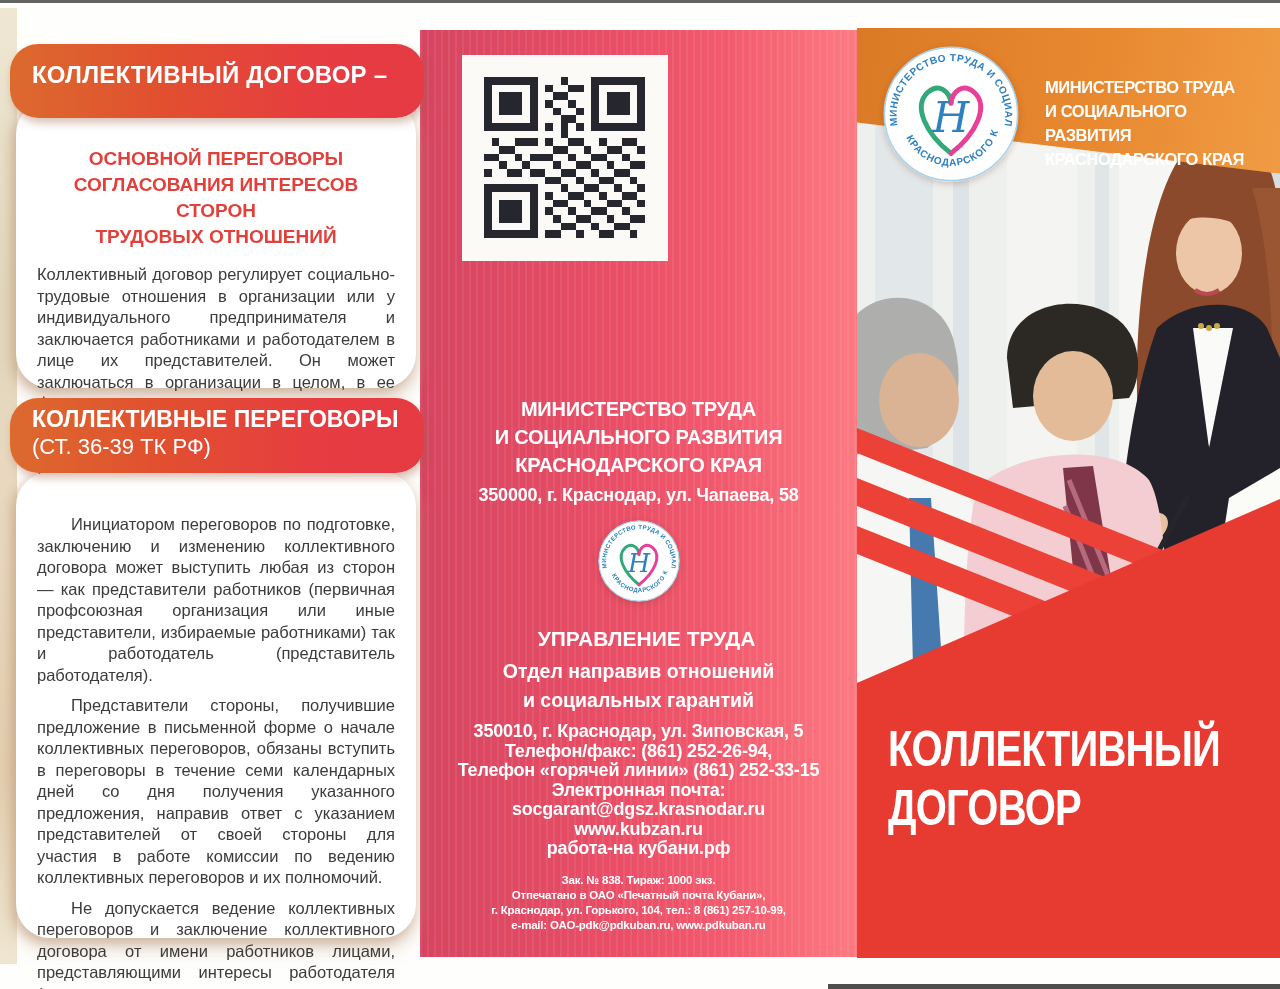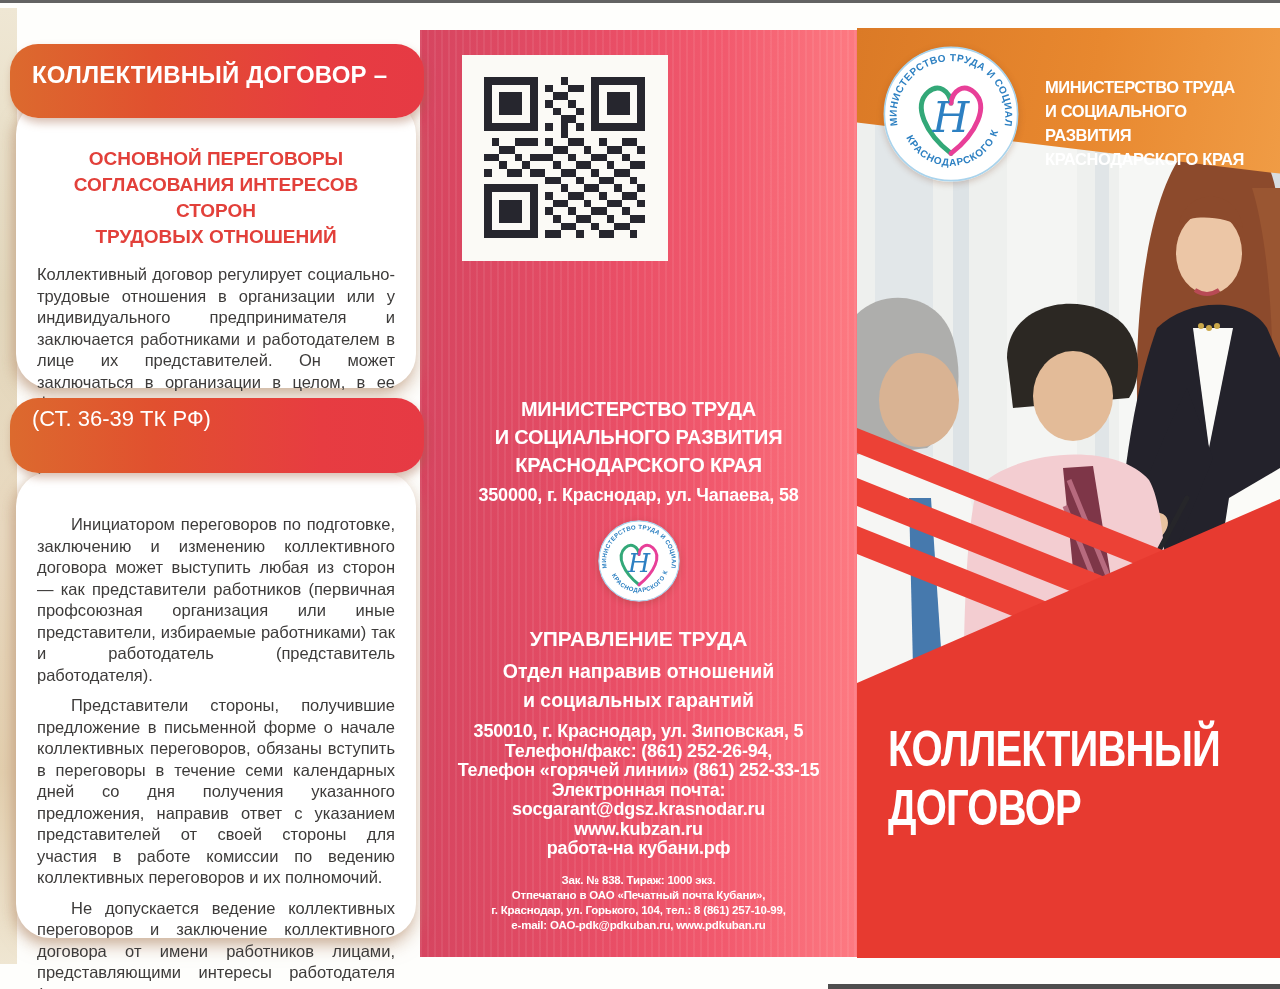--- a/index.html
+++ b/index.html
@@ -35,21 +35,21 @@
       background:repeating-linear-gradient(90deg,rgba(255,255,255,.07) 0 2px,rgba(0,0,0,0) 2px 7px);}
   #qr-box{left:42px;top:25px;width:206px;height:206px;background:#fbfaf6;}
   #qr{left:22px;top:22px;width:161px;height:161px;display:grid;
       grid-template-columns:repeat(21,1fr);grid-template-rows:repeat(21,1fr);}
   #qr b{display:block;}
   #qr b.d{background:#26262e;}
   .mid-center{left:0;width:100%;text-align:center;}
   #mid-ministry{top:365px;font-weight:bold;font-size:20px;line-height:28px;letter-spacing:-.2px;}
   #mid-address{top:455px;font-weight:bold;font-size:18px;letter-spacing:-.2px;}
   #mid-logo{top:490px;}
-  #mid-dept{top:597px;font-weight:bold;font-size:21px;}
+  #mid-dept{top:597px;font-weight:bold;font-size:21px;padding-left:8px;}
   #mid-division{top:627px;font-weight:bold;font-size:19.5px;line-height:29px;}
   #mid-contacts{top:692px;font-weight:bold;font-size:18px;line-height:19.5px;letter-spacing:-.2px;}
   #mid-imprint{top:843px;font-weight:bold;font-size:11.5px;line-height:15px;letter-spacing:-.2px;}
   
   #right-panel{left:857px;top:28px;width:423px;height:930px;overflow:hidden;background:#eef0ee;}
   #photo-svg{left:0;top:0;}
   #orange-band{left:0;top:0;width:423px;height:160px;z-index:4;
       background:linear-gradient(100deg,#db7a26 0%,#e8882f 55%,#f09c45 100%);
       clip-path:polygon(0 0,100% 0,100% 91%,0 59%);}
   #right-ministry{left:188px;top:47px;width:230px;z-index:6;color:#fff;font-weight:bold;
@@ -73,20 +73,21 @@
     <div class="abs white-box" id="box1">
       <div class="subhead">
         <span style="display:block">ОСНОВНОЙ ПЕРЕГОВОРЫ</span>
         <span style="display:block">СОГЛАСОВАНИЯ ИНТЕРЕСОВ СТОРОН</span>
         <span style="display:block">ТРУДОВЫХ ОТНОШЕНИЙ</span>
       </div>
       <p class="body-par">Коллективный договор регулирует социально-трудовые отношения в организации или у индивидуального предпринимателя и заключается работниками и работодателем в лице их представителей. Он может заключаться в организации в целом, в ее филиалах, представительствах и иных обособленных структурных подразделениях, а также у индивидуального предпринимателя (ст. 40 ТК РФ).</p>
     </div>
 
     <div class="abs banner" id="banner2">
+      <div class="b2-t">КОЛЛЕКТИВНЫЕ ПЕРЕГОВОРЫ</div>
       <div class="b2-s">(СТ. 36-39 ТК РФ)</div>
     </div>
 
     <div class="abs white-box" id="box2">
       <p class="body-par ind">Инициатором переговоров по подготовке, заключению и изменению коллективного договора может выступить любая из сторон — как представители работников (первичная профсоюзная организация или иные представители, избираемые работниками) так и работодатель (представитель работодателя).</p>
       <p class="body-par ind">Представители стороны, получившие предложение в письменной форме о начале коллективных переговоров, обязаны вступить в переговоры в течение семи календарных дней со дня получения указанного предложения, направив ответ с указанием представителей от своей стороны для участия в работе комиссии по ведению коллективных переговоров и их полномочий.</p>
       <p class="body-par ind">Не допускается ведение коллективных переговоров и заключение коллективного договора от имени работников лицами, представляющими интересы работодателя (например, заместителем руководителя, главным бухгалтером, главным инженером).</p>
     </div>
   </div>
 

